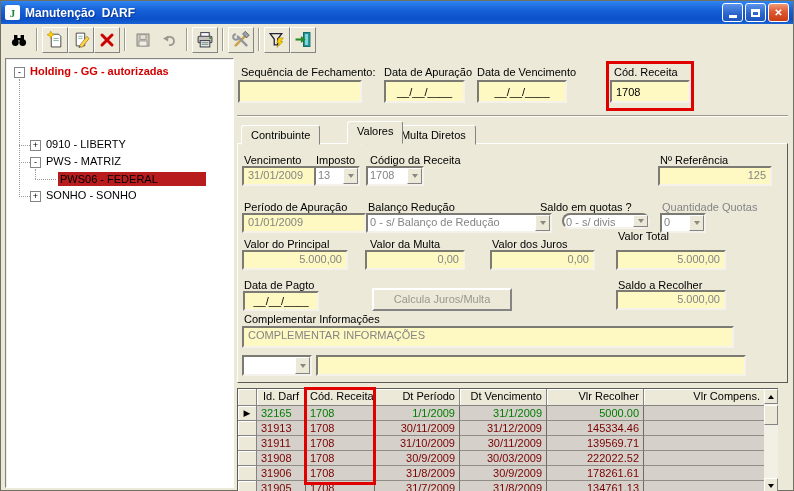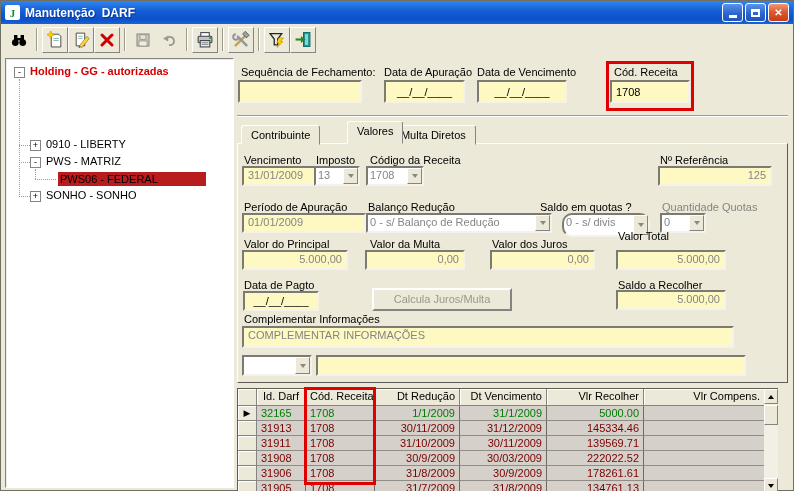--- a/index.html
+++ b/index.html
@@ -268,21 +268,21 @@
 
     <div class="lbl" style="left:130px; top:57px;">Balanço Redução</div>
     <div class="combo" style="left:128px; top:69px; width:186px; height:20px;">
       <div class="cval">0 - s/ Balanço de Redução</div>
       <div class="cbtn">
           <span class="arr"></span>
         </div>
     </div>
 
     <div class="lbl" style="left:302px; top:57px;">Saldo em quotas ?</div>
-    <div class="combo" style="left:324px; top:69px; width:88px; height:24px;border-radius:10px;">
+    <div class="combo" style="left:324px; top:69px; width:88px; height:16px;border-radius:10px;">
       <div class="cval">0 - s/ divis</div>
       <div class="cbtn">
           <span class="arr"></span>
         </div>
     </div>
 
     <div class="lbl gray" style="left:424px; top:57px;">Quantidade Quotas</div>
     <div class="combo" style="left:422px; top:69px; width:46px; height:20px;">
       <div class="cval">0</div>
       <div class="cbtn">
@@ -320,21 +320,21 @@
         </div>
     </div>
     <input class="fld" style="left: 78px; top: 211px; width: 430px; height: 21px;">
   </div>
 
   <div class="grid">
     <div class="grow head">
       <div class="gc sel-c c0"></div>
       <div class="gc hd c1" style="text-align:center;">Id. Darf</div>
       <div class="gc hd c2" style="text-align:center;">Cód. Receita</div>
-      <div class="gc hd c3">Dt Redução</div>
+      <div class="gc hd c3">Dt Período</div>
       <div class="gc hd c4">Dt Vencimento</div>
       <div class="gc hd c5">Vlr Recolher</div>
       <div class="gc hd c6">Vlr Compens.</div>
     </div>
 
     <div class="grow rowcur">
       <div class="gc sel-c c0"><span class="arrow-right">▶</span></div>
       <div class="gc c1">32165</div>
       <div class="gc c2">1708</div>
       <div class="gc c3">1/1/2009</div>

